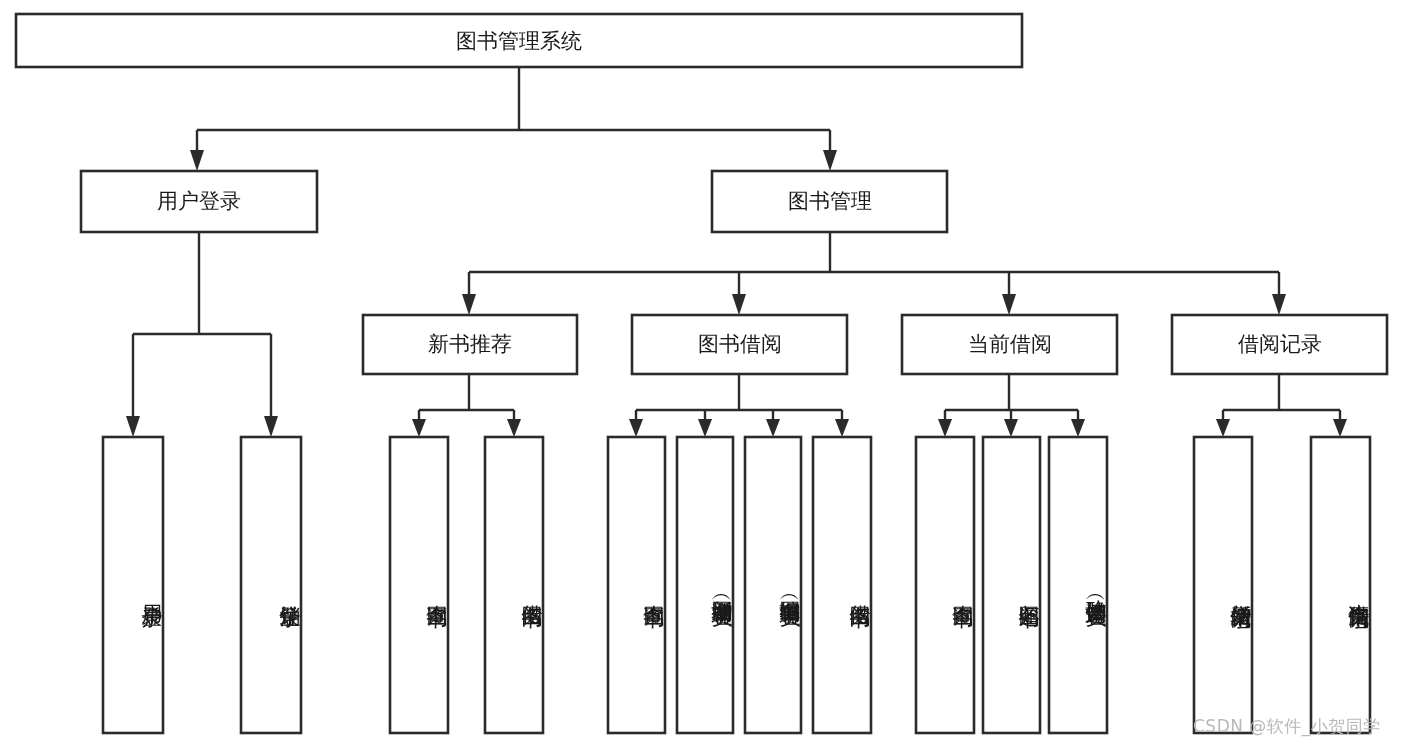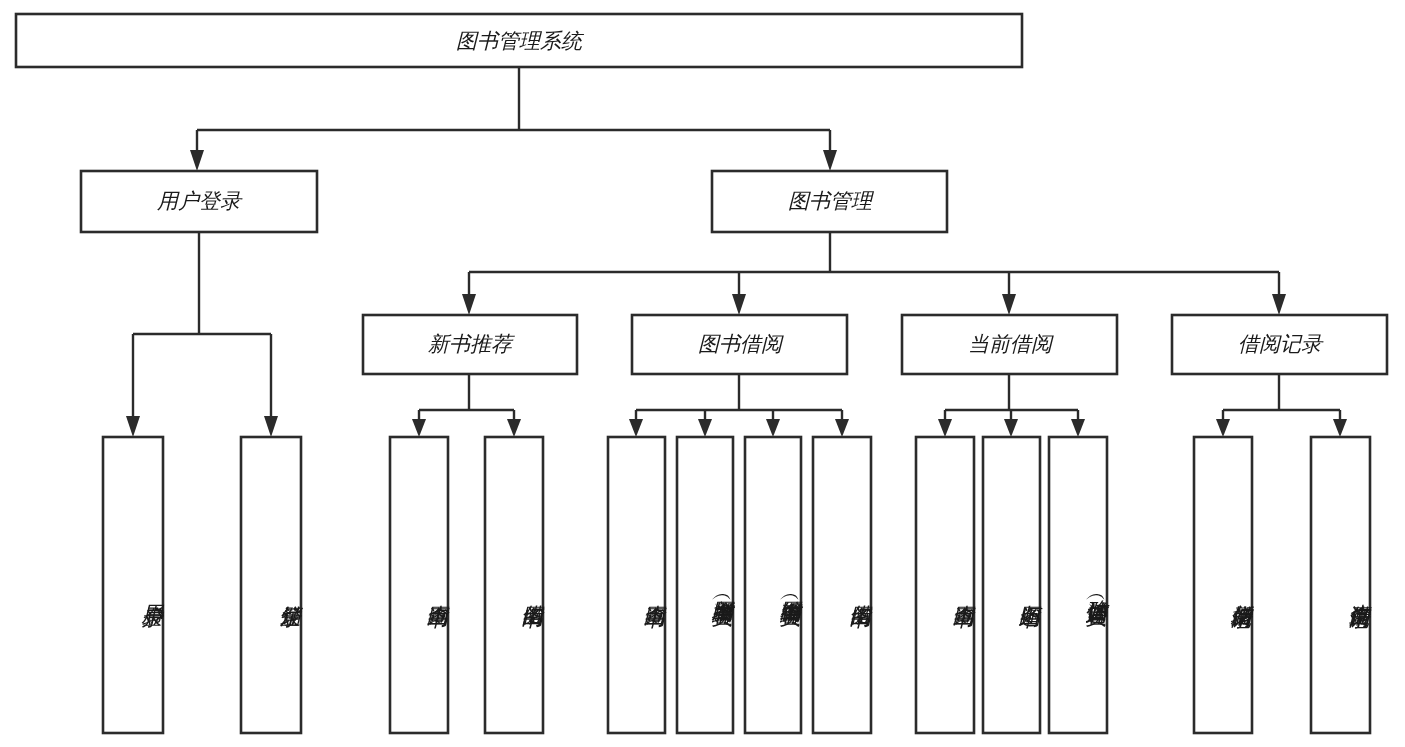--- a/index.html
+++ b/index.html
@@ -11,21 +11,20 @@
     width: 1405px;
     height: 747px;
     font-family: "DejaVu Sans", "Liberation Sans", sans-serif;
     overflow: hidden;
   }
   #diagram-root {
     position: relative;
     width: 1405px;
     height: 747px;
     background: #ffffff;
-    font-style: italic;
   }
   svg.tree-canvas {
     position: absolute;
     left: 0;
     top: 0;
     width: 1405px;
     height: 747px;
   }
   .node-box {
     fill: #ffffff;
@@ -204,14 +203,15 @@
   <div class="node-label-v" style="left:916px; top:455px; width:58px; height:270px;">查询图书</div>
 
   <div class="node-label-v" style="left:983px; top:455px; width:57px; height:270px;">归还图书</div>
 
   <div class="node-label-v" style="left:1049px; top:443px; width:58px; height:288px;">确认归还（管理员）</div>
 
   <div class="node-label-v" style="left:1194px; top:455px; width:58px; height:270px;">新增借阅记录</div>
 
   <div class="node-label-v" style="left:1311px; top:455px; width:59px; height:270px;">查询借阅记录</div>
 
+  <div class="watermark" style="left:1193px; top:715px;">CSDN @软件_小贺同学</div>
 
 </div>
 
 </body></html>

